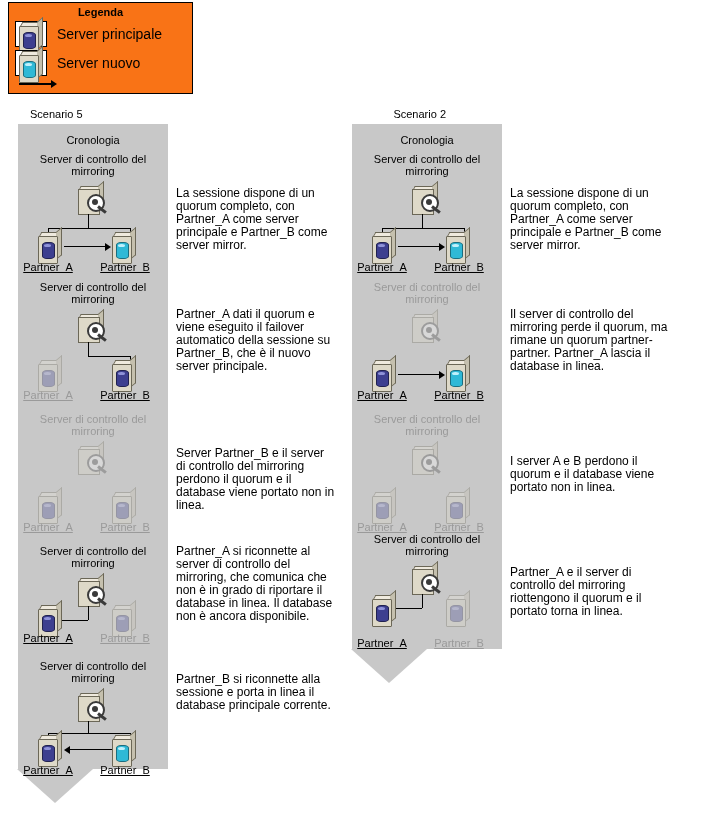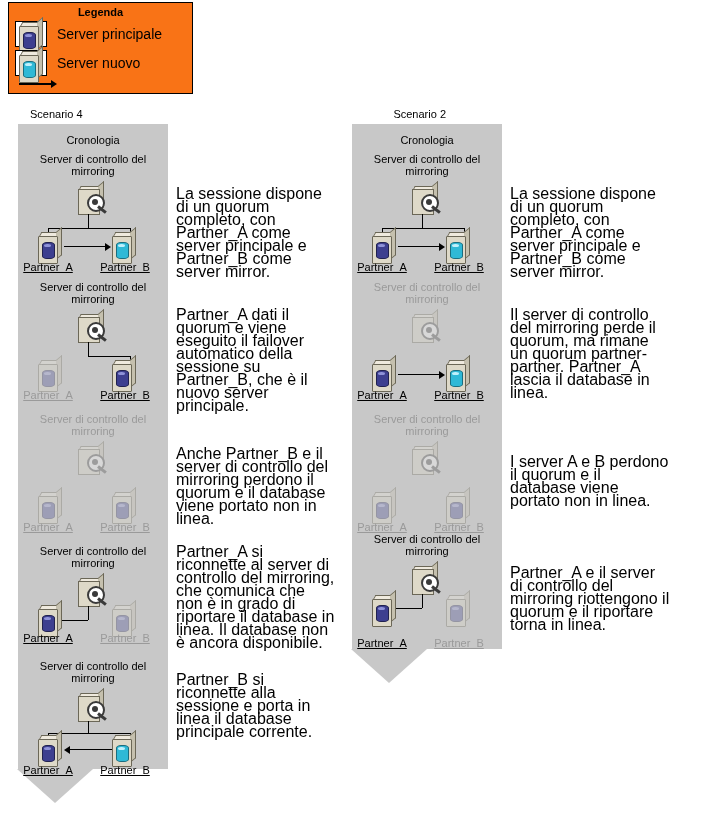--- a/index.html
+++ b/index.html
@@ -128,21 +128,21 @@
 
   
   .bigarrow{position:absolute;}
   .bigarrow .head{
     position:absolute;width:0;height:0;
     border-left:38px solid transparent;border-right:38px solid transparent;
     border-top:34px solid #c8c8c8;
   }
 
   .desc{
-    position:absolute;font-size:16px;line-height:13px;width:160px;
+    position:absolute;font-size:12px;line-height:13px;width:160px;
   }
 </style>
 </head>
 <body>
 
 <div class="abs" id="legend">
   <div class="legend-title">Legenda</div>
 
   <div class="swatch" style="left:6px;top:18px;">
     <div class="server" style="left:3px;top:0px;">
@@ -161,21 +161,21 @@
         <div class="body"></div>
         <div class="disk"></div>
     </div>
   </div>
   <div class="legend-label" style="left:48px;top:54px;">Server nuovo</div>
 
   <div class="abs" style="left:10px;top:80px;width:34px;height:2px;background:#000;"></div>
   <div class="ahead-r" style="left:42px;top:77px;"></div>
 </div>
 
-<div class="col-header" style="left:30px;top:108px;width:90px;text-align:left;">Scenario 4</div>
+<div class="col-header" style="left:30px;top:108px;width:90px;text-align:left;">Scenario 5</div>
 <div class="col-band" style="left:18px;top:124px;width:150px;height:645px;"></div>
 <div class="bigarrow" style="left:18px;top:769px;">
   <div class="head" style="left:-1px;top:0;"></div>
 </div>
 <div class="cron" style="left:18px;top:134px;">Cronologia</div>
 
 <div class="blockttl" style="left:18px;top:153px;">Server di controllo del mirroring</div>
 <div class="witness" style="left:78px;top:186px;">
   <div class="wtop"></div>
     <div class="wside"></div>
@@ -247,21 +247,21 @@
     <div class="disk"></div>
 </div>
 <div class="server faded" style="left:112px;top:492px;">
   <div class="top"></div>
     <div class="side"></div>
     <div class="body"></div>
     <div class="disk"></div>
 </div>
 <div class="nodelabel faded" style="left:13px;top:521px;">Partner_A</div>
 <div class="nodelabel faded" style="left:90px;top:521px;">Partner_B</div>
-<div class="desc" style="left:176px;top:447px;">Anche Partner_B e il server di controllo del mirroring perdono il quorum e il database viene portato non in linea.</div>
+<div class="desc" style="left:176px;top:447px;">Server Partner_B e il server di controllo del mirroring perdono il quorum e il database viene portato non in linea.</div>
 
 <div class="blockttl" style="left:18px;top:545px;">Server di controllo del mirroring</div>
 <div class="witness" style="left:78px;top:578px;">
   <div class="wtop"></div>
     <div class="wside"></div>
     <div class="wbody"></div>
     <div class="eye"></div>
     <div class="handle"></div>
 </div>
 <div class="ln v" style="left:88px;top:606px;height:14px;"></div>
@@ -418,13 +418,13 @@
     <div class="disk"></div>
 </div>
 <div class="server faded" style="left:446px;top:595px;">
   <div class="top"></div>
     <div class="side"></div>
     <div class="body"></div>
     <div class="disk"></div>
 </div>
 <div class="nodelabel" style="left:347px;top:637px;">Partner_A</div>
 <div class="nodelabel faded" style="left:424px;top:637px;">Partner_B</div>
-<div class="desc" style="left:510px;top:566px;">Partner_A e il server di controllo del mirroring riottengono il quorum e il riportare torna in linea.</div>
+<div class="desc" style="left:510px;top:566px;">Partner_A e il server di controllo del mirroring riottengono il quorum e il portato torna in linea.</div>
 
 </body></html>

